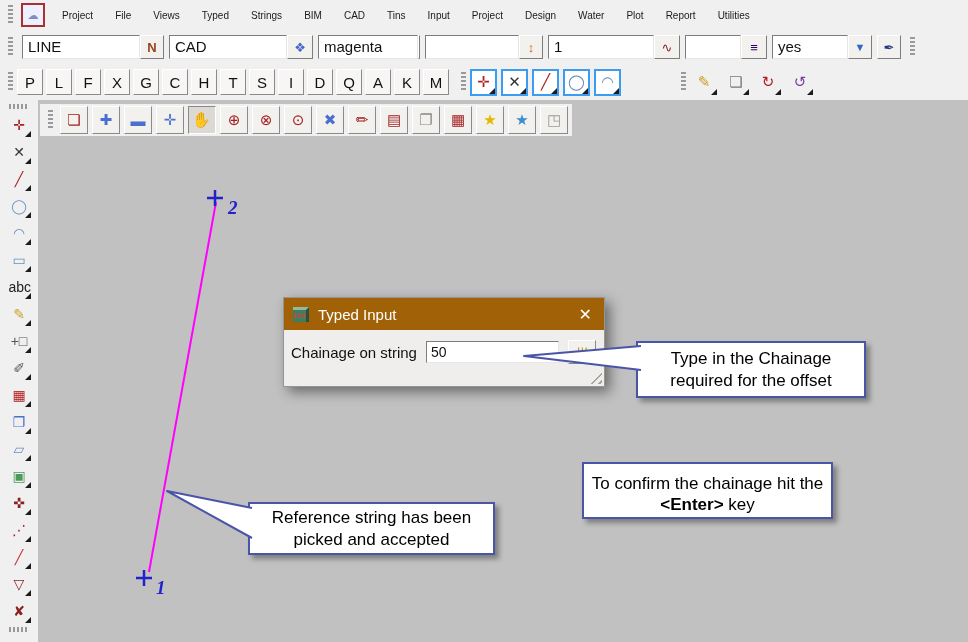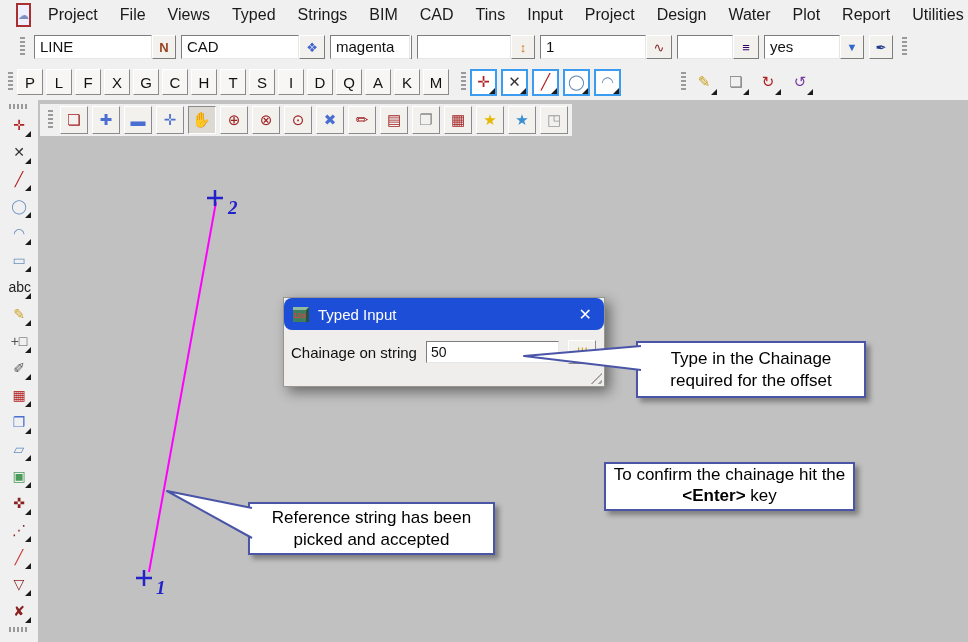--- a/index.html
+++ b/index.html
@@ -2,27 +2,27 @@
 <html><head>
 <meta charset="utf-8">
 <style>
   * { box-sizing: border-box; margin: 0; padding: 0; }
   html,body { width:968px; height:642px; overflow:hidden; }
   body { font-family:"Liberation Sans", sans-serif; background:#f0f0f0; position:relative; }
 
   
   .row { display:flex; align-items:center; background:#f0f0f0; }
   .menubar { height:30px; padding:0 4px; }
-  .mi { padding:2px 11px; font-size:16px; color:#1a1a1a; cursor:default; }
+  .mi { padding:2px 11px; font-size:10px; color:#1a1a1a; cursor:default; }
   .appicon { width:24px; height:24px; border:2px solid #a83030; background:#eef0ff;
              display:flex; align-items:center; justify-content:center; font-size:11px;
              color:#7d8fbf; margin:0 6px 0 4px; }
   .vgrip { width:5px; height:20px; margin:0 4px;
            background:repeating-linear-gradient(180deg,#9a9a9a 0 2px,transparent 2px 4px); }
-  .attrbar { height:34px; padding:0 16px; gap:5px; }
+  .attrbar { height:34px; padding:0 4px; gap:5px; }
   .combo { display:flex; align-items:stretch; height:24px; }
   .fld { background:#fff; border:1px solid; border-color:#7d7d7d #e6e6e6 #e6e6e6 #7d7d7d;
          font-size:15px; padding:2px 5px; color:#111; white-space:nowrap; overflow:hidden; }
   .cbtn { border:1px solid; border-color:#fff #7d7d7d #7d7d7d #fff; background:#f2f1ee;
           display:flex; align-items:center; justify-content:center; font-size:13px; cursor:default; }
   .cadbar { height:36px; padding:0 4px; }
   .keys { display:flex; gap:3px; margin-right:8px; }
   .key { width:26px; height:26px; background:#f7f6f4; border:1px solid; font-size:15px;
          border-color:#fff #8a8a8a #8a8a8a #fff; color:#111; font-family:"Liberation Sans",sans-serif; }
   .grp { display:flex; gap:4px; }
@@ -45,22 +45,22 @@
   .canvas { flex:1; background:#c1c1c1; position:relative; }
   .viewbar { position:absolute; left:2px; top:4px; display:flex; align-items:center;
              gap:3px; background:#f0f0f0; padding:2px 4px; }
 
   
   .draw-svg { position:absolute; left:0; top:0; z-index:5; pointer-events:none; }
   .ptlabel { fill:#2222cc; font:italic bold 19px "Liberation Serif", serif; }
 
   .dialog { position:absolute; left:283px; top:297px; width:322px; height:90px; z-index:10;
             background:#f0eeec; border:1px solid #979590; box-shadow:5px 5px 12px rgba(0,0,0,.45); }
-  .dlg-title { height:32px; background:#1d4ed8; color:#fff; display:flex; align-items:center;
-               padding:0 9px; gap:9px; font-size:15px;border-radius:8px; }
+  .dlg-title { height:32px; background:#a16207; color:#fff; display:flex; align-items:center;
+               padding:0 9px; gap:9px; font-size:15px; }
   .cube { width:16px; height:15px; background:#3e7d5e; border-top:3px solid #93b9a1;
           border-right:3px solid #28523d; display:flex; align-items:center; justify-content:center; }
   .cube i { font:bold 7px "Liberation Sans",sans-serif; color:#e04040; font-style:normal; }
   .dlg-close { margin-left:auto; font-size:16px; color:#fff; padding:0 3px; cursor:default; }
   .dlg-body { display:flex; align-items:center; padding:10px 7px 0 7px; gap:9px; }
   .dlg-body label { font-size:15px; color:#111; white-space:nowrap; }
   .dlg-input { width:133px; height:22px; background:#fff; border:1px solid;
                border-color:#7d7d7d #e6e6e6 #e6e6e6 #7d7d7d; font-size:14px;
                padding:2px 4px; color:#111; }
   .dlg-ruler { width:28px; height:24px; background:#f2f1ee; border:1px solid;
@@ -71,21 +71,21 @@
                  clip-path:polygon(100% 0,100% 100%,0 100%); }
 
   .callout { position:absolute; z-index:20; background:#fff; border:2px solid #4a55a8;
              box-shadow:4px 4px 5px rgba(0,0,0,.35); display:flex; flex-direction:column;
              align-items:center; justify-content:center; text-align:center;
              font-size:17px; color:#000; padding:4px 6px; line-height:1.25; }
   .callout span { display:block; }
   .callout.inline { display:block; }
   .callout.inline span, .callout.inline b { display:inline; }
   #callout-chainage { left:636px; top:341px; width:230px; height:57px; }
-  #callout-confirm  { left:604px; top:462px; width:251px; height:49px; padding-top:0; }
+  #callout-confirm  { left:582px; top:462px; width:251px; height:57px; padding-top:9px; }
   #callout-reference{ left:248px; top:502px; width:247px; height:53px; }
   .wedge-svg { position:absolute; left:0; top:0; z-index:30; pointer-events:none; }
 </style>
 </head>
 <body>
 
 <div class="app">
 
   <div class="row menubar">
     <span class="vgrip"></span>
@@ -114,21 +114,21 @@
     <span class="vgrip"></span>
     <span class="combo">
       <span class="fld" style="width:118px">LINE</span>
       <button class="cbtn" style="width:24px;color:#99421f;font-weight:bold">N</button>
     </span>
     <span class="combo">
       <span class="fld" style="width:118px">CAD</span>
       <button class="cbtn" style="width:26px;color:#4466cc">❖</button>
     </span>
     <span class="combo">
-      <span class="fld" style="width:80px">magenta</span>
+      <span class="fld" style="width:100px">magenta</span>
       <button class="cbtn" style="background:#ff00ff"></button>
     </span>
     <span class="combo">
       <span class="fld" style="width:94px"></span>
       <button class="cbtn" style="width:24px;color:#cc6600">↕</button>
     </span>
     <span class="combo">
       <span class="fld" style="width:106px">1</span>
       <button class="cbtn" style="width:26px;color:#8a2020">∿</button>
     </span>

